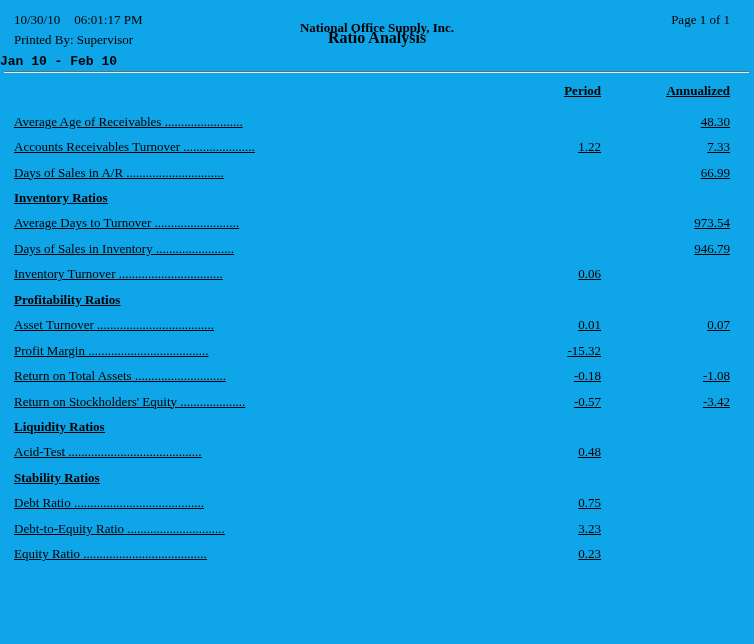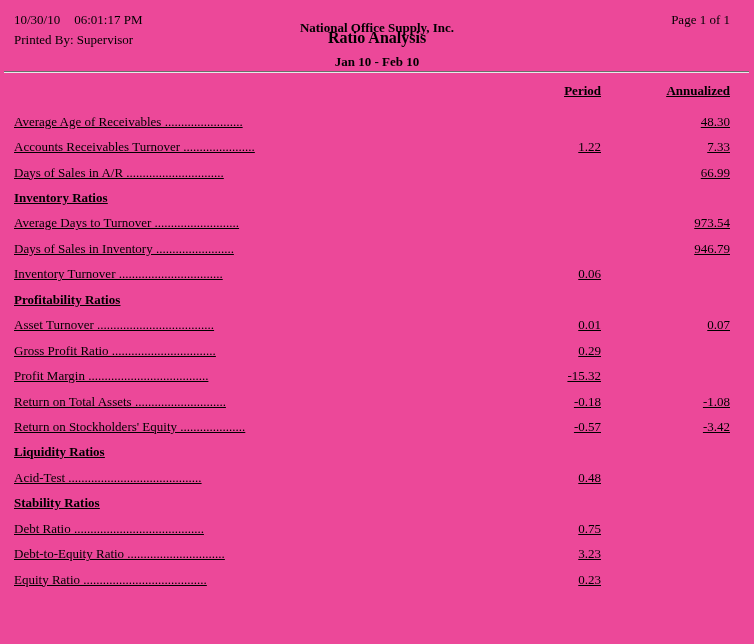--- a/index.html
+++ b/index.html
@@ -1,41 +1,41 @@
 <!DOCTYPE html>
 <html><head>
 <meta charset="utf-8">
 <style>
   html, body { margin: 0; padding: 0; background: #ffffff; }
   .page {
     position: relative;
     width: 754px;
     height: 644px;
-    background: #ec4899;
+    background: #0ea5e9;
     color: #000000;
     font-family: "Liberation Serif", "DejaVu Serif", serif;
     font-size: 13px;
     overflow: hidden;
   }
   .abs { position: absolute; }
   .hdr-datetime { left: 14px; top: 12px; white-space: nowrap; }
   .hdr-time { margin-left: 14px; }
   .hdr-company {
     left: 0; right: 0; top: 12px;
     text-align: center; font-weight: bold; margin-top: 8px;
   }
   .hdr-page { right: 24px; top: 12px; text-align: center; }
   .hdr-printedby { left: 14px; top: 32px; }
   .hdr-title {
     left: 0; right: 0; top: 29px;
     text-align: center; font-weight: bold; font-size: 16px;
   }
   .hdr-range {
     left: 0; right: 0; top: 54px;
-    text-align: center; font-weight: bold;
+    text-align: left; font-weight: bold; font-family: Liberation Mono, monospace;
   }
   .rule {
     left: 4px; right: 5px; top: 71px;
     height: 1px; background: #6b6b6b;
     border-bottom: 1px solid #e9e9e9;
   }
   .grid-line {
     display: grid;
     grid-template-columns: 1fr 100px 129px;
     align-items: center;
@@ -131,25 +131,20 @@
         <div class="label-cell"><span class="sec-title">Profitability Ratios</span></div>
         <div class="num"></div>
         <div class="num"></div>
       </div>
       <div class="line grid-line">
         <div class="label-cell">Asset Turnover ....................................</div>
         <div class="num">0.01</div>
         <div class="num">0.07</div>
       </div>
       <div class="line grid-line">
-        <div class="label-cell">Gross Profit Ratio ................................</div>
-        <div class="num">0.29</div>
-        <div class="num"></div>
-      </div>
-      <div class="line grid-line">
         <div class="label-cell">Profit Margin .....................................</div>
         <div class="num">-15.32</div>
         <div class="num"></div>
       </div>
       <div class="line grid-line">
         <div class="label-cell">Return on Total Assets ............................</div>
         <div class="num">-0.18</div>
         <div class="num">-1.08</div>
       </div>
       <div class="line grid-line">

